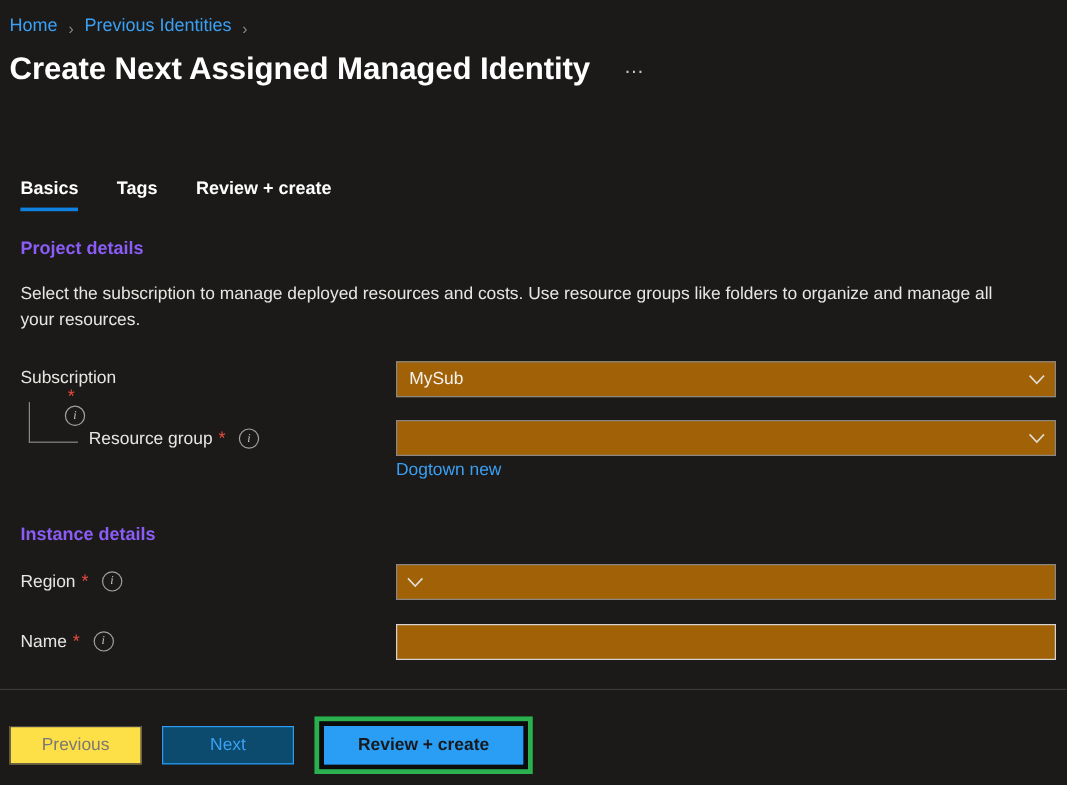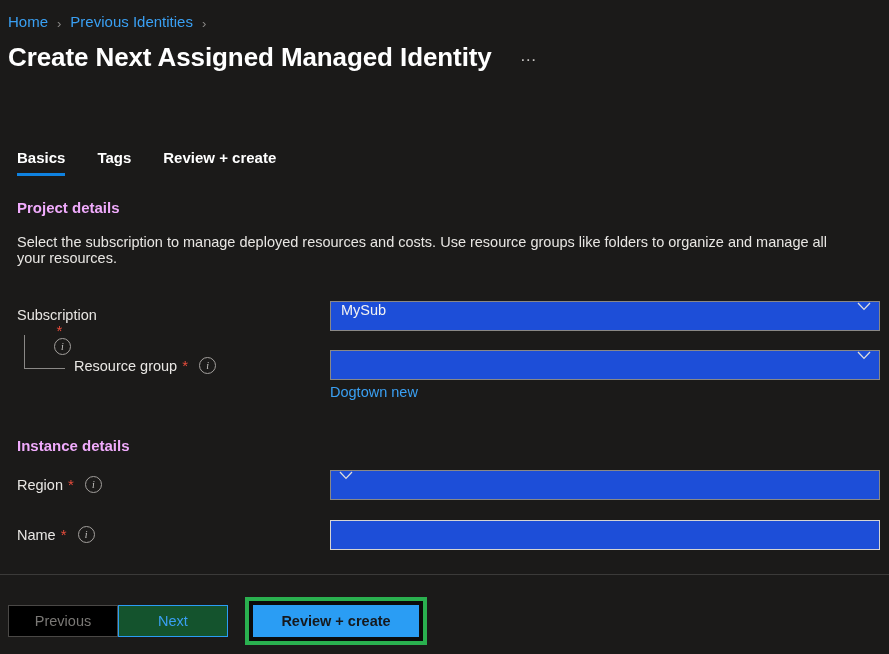--- a/index.html
+++ b/index.html
@@ -96,32 +96,32 @@
     height: 3px;
     background: #0f82e0;
   }
 
   
   .section-head {
     position: absolute;
     left: 17px;
     font-size: 15px;
     font-weight: bold;
-    color: #f0abfc;
+    color: #8b5cf6;
   }
   #project-details-head { top: 199px; }
   #instance-details-head { top: 437px; }
 
   .section-desc {
     position: absolute;
     left: 17px;
     top: 234px;
     width: 830px;
     font-size: 14.5px;
-    line-height: 16px;
+    line-height: 22px;
     color: #e8e6e3;
   }
 
   
   .field-label {
     position: absolute;
     display: flex;
     align-items: center;
     font-size: 14.5px;
     color: #e8e6e3;
@@ -167,24 +167,24 @@
     border-bottom: 1px solid #8a8886;
   }
 
   
   .control {
     position: absolute;
     left: 330px;
     width: 550px;
     height: 30px;
     box-sizing: border-box;
-    background: #1d4ed8;
+    background: #a16207;
     border: 1px solid #8a8886;
     display: flex;
-    align-items: flex-start;
+    align-items: center;
     cursor: pointer;
   }
   .control.textbox {
     border-color: #d6d4d2;
     cursor: text;
   }
   .control-value {
     flex: 1;
     padding: 0 10px;
     font-size: 14.5px;
@@ -239,29 +239,30 @@
     font-family: "Liberation Sans", sans-serif;
     display: inline-flex;
     align-items: center;
     justify-content: center;
     padding: 0 16px;
     cursor: pointer;
     border: 1px solid transparent;
     white-space: nowrap;
   }
   .btn-disabled {
-    background: #000000;
+    background: #fde047;
     border-color: #4a4846;
     color: #7a7875;
     cursor: default;
   }
   .btn-secondary {
-    background: #14532d;
+    background: #0c4a6e;
     border-color: #2a9df4;
     color: #3aa0f3;
+    margin-left: 17px;
   }
   .btn-primary {
     background: #2a9df4;
     border-color: #2a9df4;
     color: #16191d;
     font-weight: bold;
     min-width: 166px;
   }
   .highlight-ring {
     margin-left: 17px;

